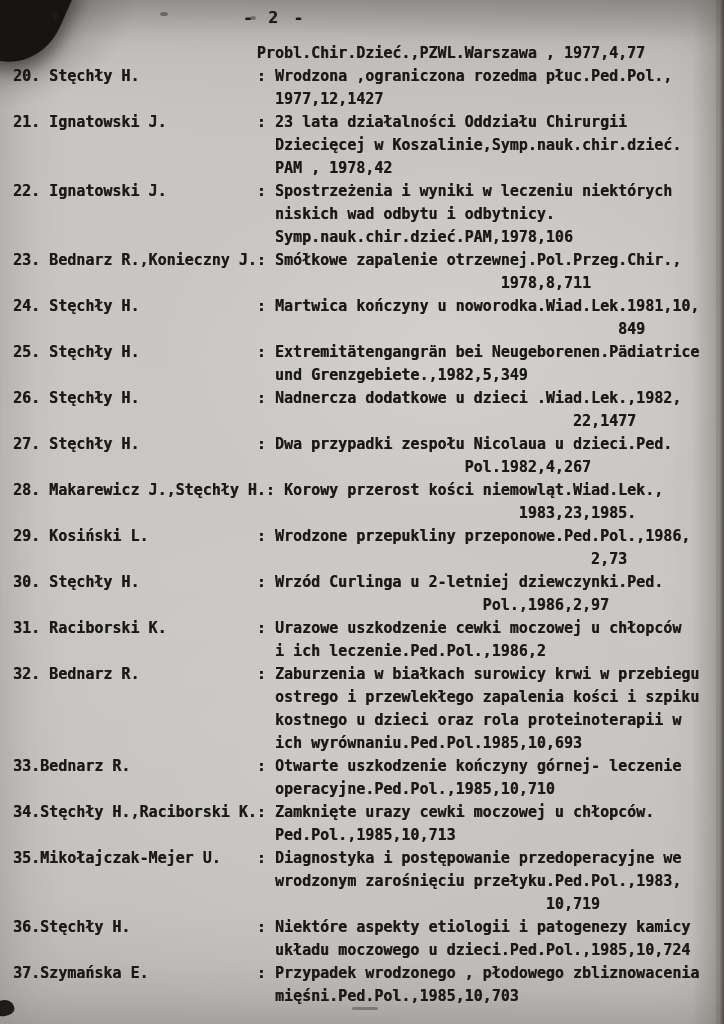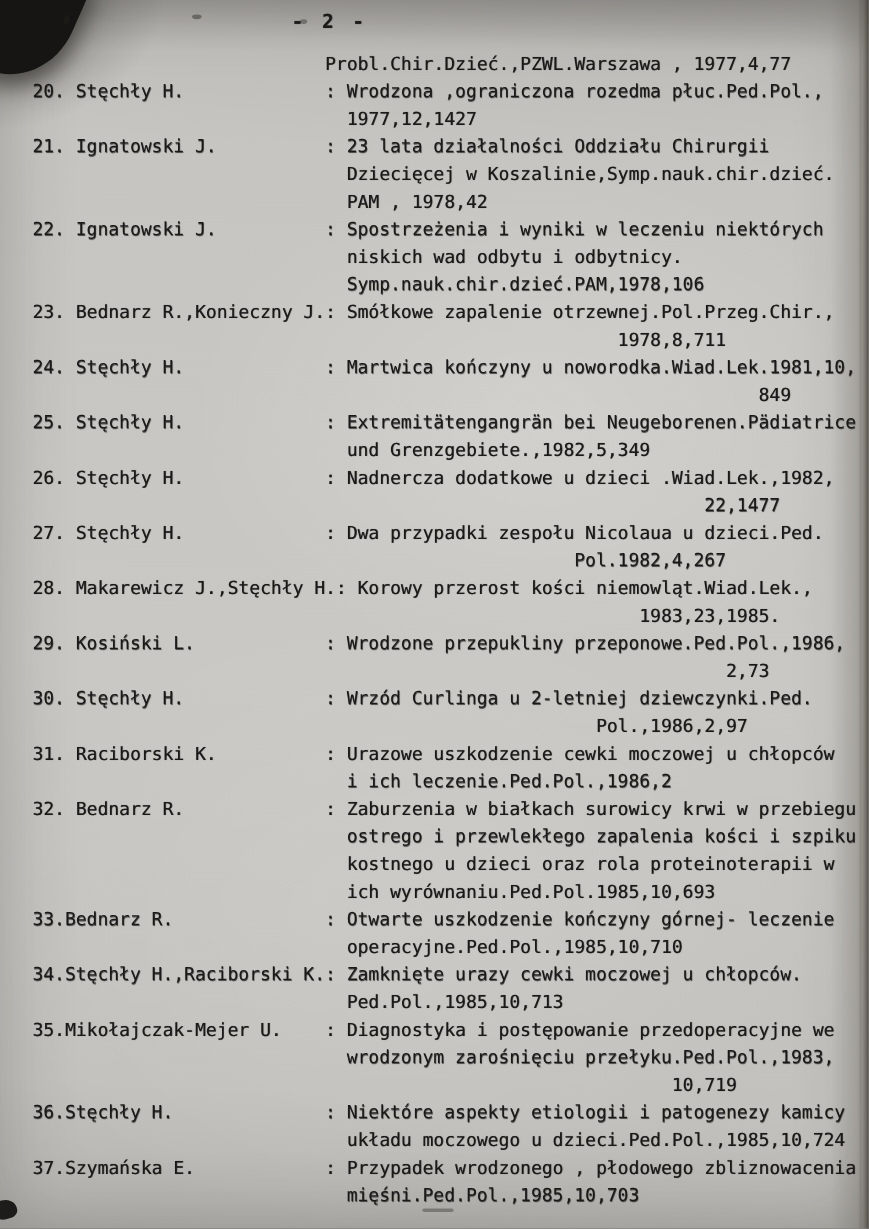--- a/index.html
+++ b/index.html
@@ -60,22 +60,22 @@
     background:linear-gradient(180deg, rgba(105,102,98,.30), rgba(105,102,98,0));
   }
   
   .page-number{
     position:absolute;left:243px;top:8px;
     font-size:16px;font-weight:bold;color:#1c1b1a;
     letter-spacing:3px;
     text-shadow:0.4px 0.4px 0.7px rgba(15,15,15,.75);
   }
   .typed{
-    position:absolute;left:27px;top:42px;width:690px;
-    font-size:15px;font-weight:normal;line-height:23px;
+    position:absolute;left:13px;top:42px;width:690px;
+    font-size:15px;font-weight:bold;line-height:23px;
     color:#1a1918;
     white-space:pre;
     text-shadow:0.4px 0.3px 0.6px rgba(20,19,18,.7);
   }
   .typed .line{height:23px;}
 </style>
 </head>
 <body>
 
 <div class="page">

